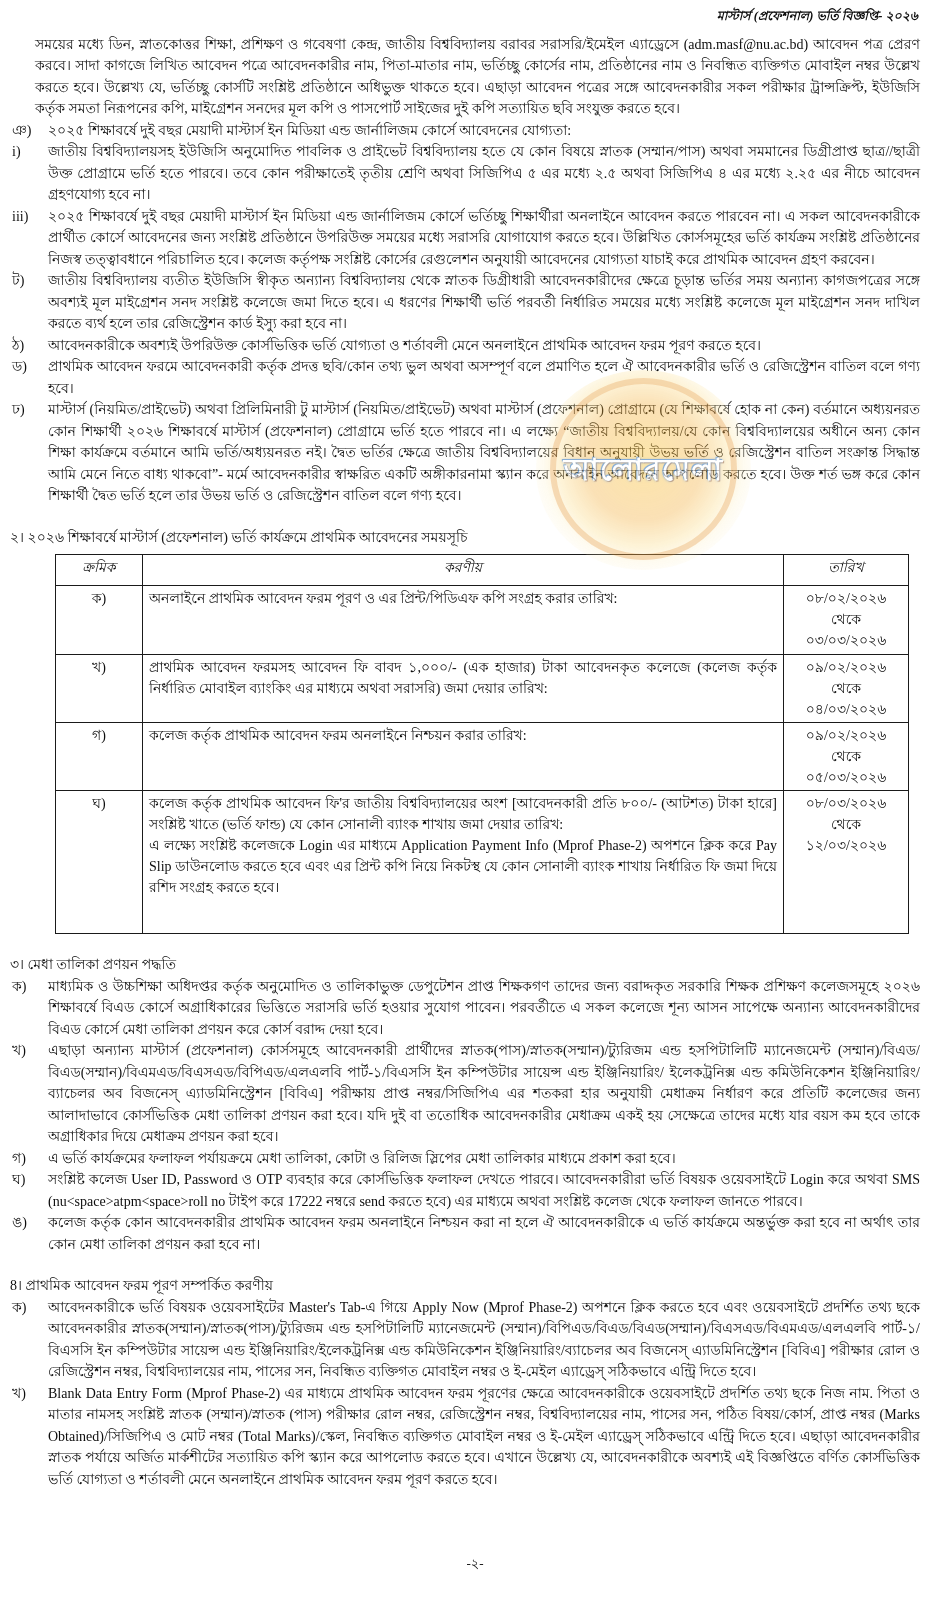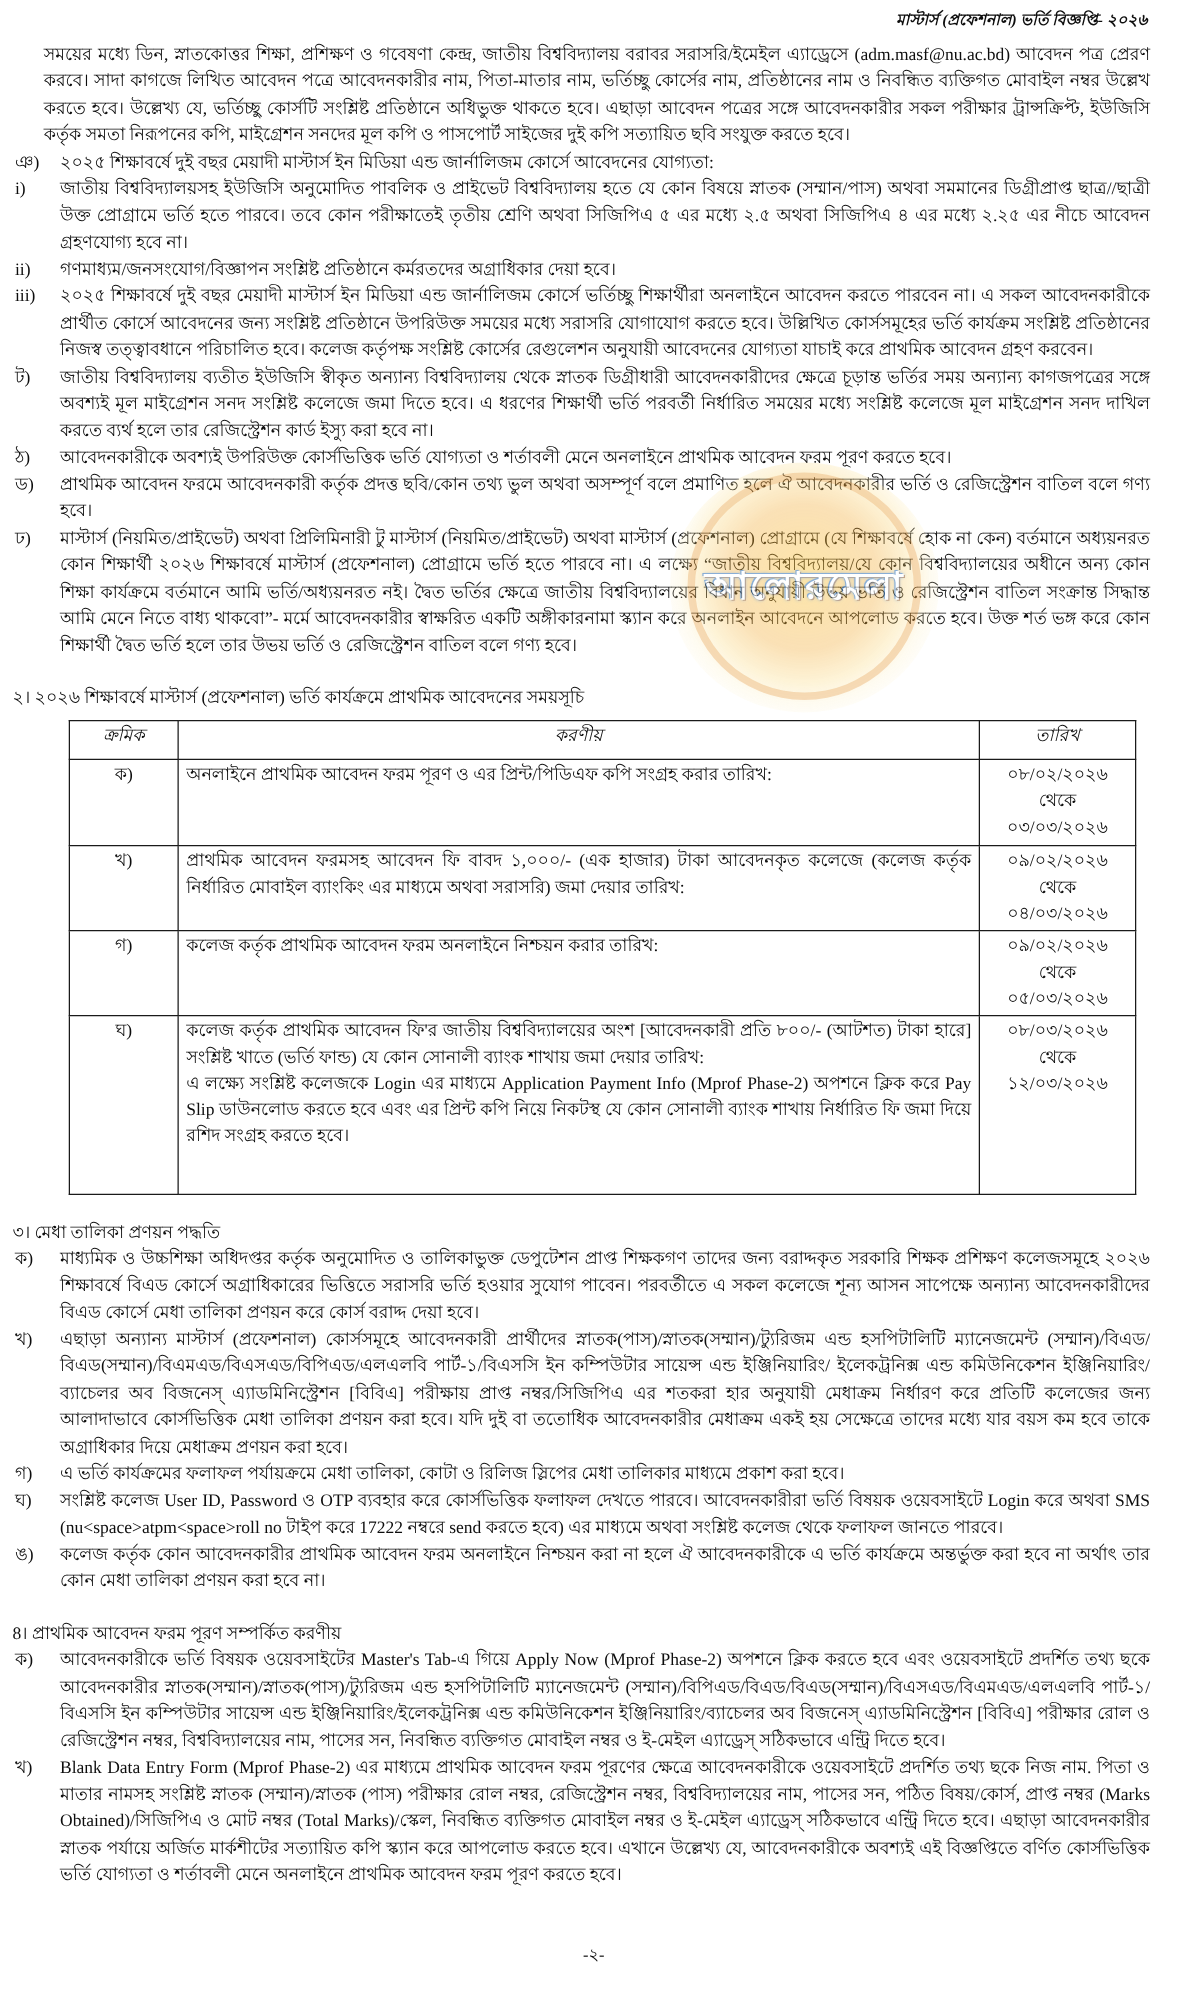--- a/index.html
+++ b/index.html
@@ -136,24 +136,20 @@
 
     <div class="item">
       <span class="lbl">ঞ)</span>
       <span class="txt">২০২৫ শিক্ষাবর্ষে দুই বছর মেয়াদী মাস্টার্স ইন মিডিয়া এন্ড জার্নালিজম কোর্সে আবেদনের যোগ্যতা:</span>
     </div>
     <div class="item">
       <span class="lbl">i)</span>
       <span class="txt">জাতীয় বিশ্ববিদ্যালয়সহ ইউজিসি অনুমোদিত পাবলিক ও প্রাইভেট বিশ্ববিদ্যালয় হতে যে কোন বিষয়ে স্নাতক (সম্মান/পাস) অথবা সমমানের ডিগ্রীপ্রাপ্ত ছাত্র//ছাত্রী উক্ত প্রোগ্রামে ভর্তি হতে পারবে। তবে কোন পরীক্ষাতেই তৃতীয় শ্রেণি অথবা সিজিপিএ ৫ এর মধ্যে ২.৫ অথবা সিজিপিএ ৪ এর মধ্যে ২.২৫ এর নীচে আবেদন গ্রহণযোগ্য হবে না।</span>
     </div>
     <div class="item">
-      <span class="lbl">ii)</span>
-      <span class="txt">গণমাধ্যম/জনসংযোগ/বিজ্ঞাপন সংশ্লিষ্ট প্রতিষ্ঠানে কর্মরতদের অগ্রাধিকার দেয়া হবে।</span>
-    </div>
-    <div class="item">
       <span class="lbl">iii)</span>
       <span class="txt">২০২৫ শিক্ষাবর্ষে দুই বছর মেয়াদী মাস্টার্স ইন মিডিয়া এন্ড জার্নালিজম কোর্সে ভর্তিচ্ছু শিক্ষার্থীরা অনলাইনে আবেদন করতে পারবেন না। এ সকল আবেদনকারীকে প্রার্থীত কোর্সে আবেদনের জন্য সংশ্লিষ্ট প্রতিষ্ঠানে উপরিউক্ত সময়ের মধ্যে সরাসরি যোগাযোগ করতে হবে। উল্লিখিত কোর্সসমূহের ভর্তি কার্যক্রম সংশ্লিষ্ট প্রতিষ্ঠানের নিজস্ব তত্ত্বাবধানে পরিচালিত হবে। কলেজ কর্তৃপক্ষ সংশ্লিষ্ট কোর্সের রেগুলেশন অনুযায়ী আবেদনের যোগ্যতা যাচাই করে প্রাথমিক আবেদন গ্রহণ করবেন।</span>
     </div>
     <div class="item">
       <span class="lbl">ট)</span>
       <span class="txt">জাতীয় বিশ্ববিদ্যালয় ব্যতীত ইউজিসি স্বীকৃত অন্যান্য বিশ্ববিদ্যালয় থেকে স্নাতক ডিগ্রীধারী আবেদনকারীদের ক্ষেত্রে চূড়ান্ত ভর্তির সময় অন্যান্য কাগজপত্রের সঙ্গে অবশ্যই মূল মাইগ্রেশন সনদ সংশ্লিষ্ট কলেজে জমা দিতে হবে। এ ধরণের শিক্ষার্থী ভর্তি পরবর্তী নির্ধারিত সময়ের মধ্যে সংশ্লিষ্ট কলেজে মূল মাইগ্রেশন সনদ দাখিল করতে ব্যর্থ হলে তার রেজিস্ট্রেশন কার্ড ইস্যু করা হবে না।</span>
     </div>
     <div class="item">
       <span class="lbl">ঠ)</span>
       <span class="txt">আবেদনকারীকে অবশ্যই উপরিউক্ত কোর্সভিত্তিক ভর্তি যোগ্যতা ও শর্তাবলী মেনে অনলাইনে প্রাথমিক আবেদন ফরম পূরণ করতে হবে।</span>

